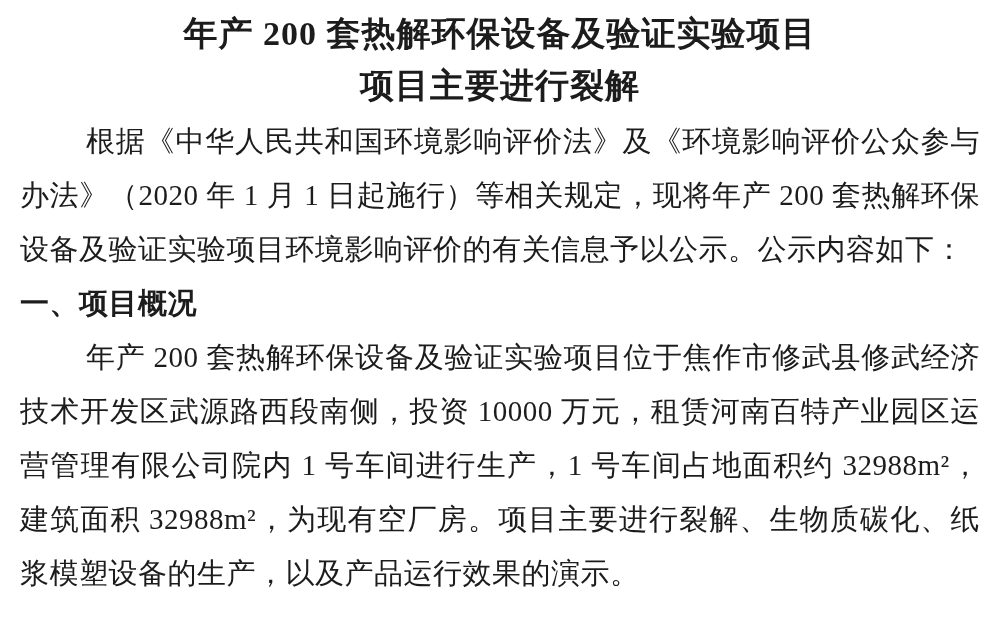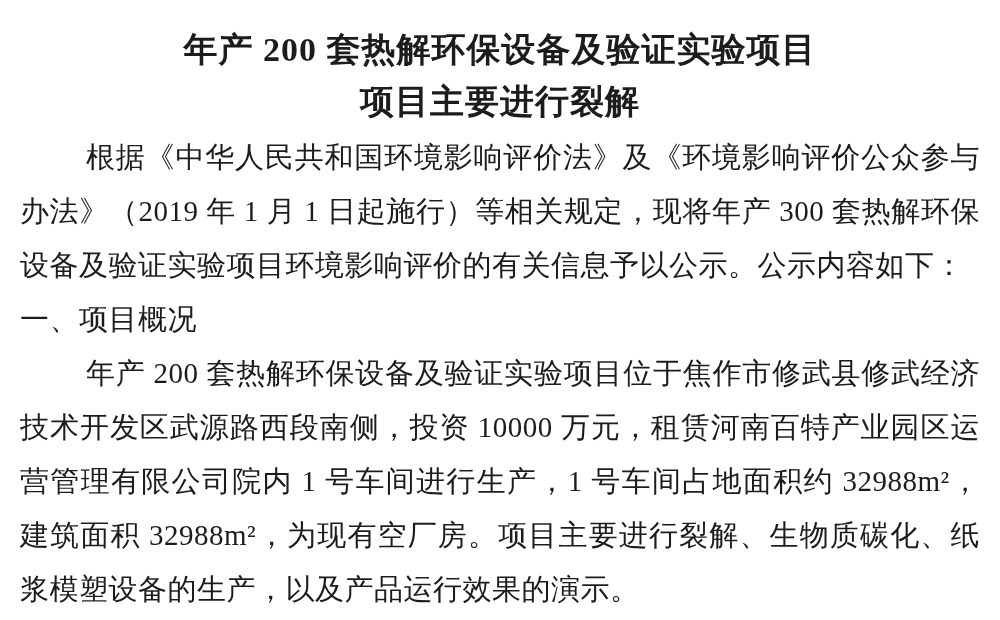--- a/index.html
+++ b/index.html
@@ -11,21 +11,21 @@
     width: 1000px;
     height: 620px;
     overflow: hidden;
     font-family: "Liberation Serif", "DejaVu Serif", serif;
     color: #1c1c1c;
   }
   .page {
     box-sizing: border-box;
     width: 1000px;
     height: 620px;
-    padding: 24px 20px 0 20px;
+    padding: 8px 20px 0 20px;
   }
   .doc-title {
     margin: 0 0 2px 0;
     text-align: center;
     font-size: 34px;
     font-weight: bold;
     line-height: 52px;
     letter-spacing: 1px;
   }
   .doc-title .title-line {
@@ -38,34 +38,34 @@
     text-align: justify;
     text-justify: inter-ideograph;
     letter-spacing: 0.5px;
   }
   .para.indent {
     text-indent: 66px;
   }
   .section-heading {
     margin: 0;
     font-size: 29px;
-    font-weight: normal;
+    font-weight: bold;
     line-height: 54px;
     letter-spacing: 0.5px;
   }
 </style>
 </head>
 <body>
 
 <div class="page">
 
   <h1 class="doc-title">
     <span class="title-line">年产 200 套热解环保设备及验证实验项目</span>
     <span class="title-line">项目主要进行裂解</span>
   </h1>
 
-  <p class="para indent">根据《中华人民共和国环境影响评价法》及《环境影响评价公众参与办法》（2019 年 1 月 1 日起施行）等相关规定，现将年产 300 套热解环保设备及验证实验项目环境影响评价的有关信息予以公示。公示内容如下：</p>
+  <p class="para indent">根据《中华人民共和国环境影响评价法》及《环境影响评价公众参与办法》（2020 年 1 月 1 日起施行）等相关规定，现将年产 200 套热解环保设备及验证实验项目环境影响评价的有关信息予以公示。公示内容如下：</p>
 
   <h2 class="section-heading">一、项目概况</h2>
 
   <p class="para indent">年产 200 套热解环保设备及验证实验项目位于焦作市修武县修武经济技术开发区武源路西段南侧，投资 10000 万元，租赁河南百特产业园区运营管理有限公司院内 1 号车间进行生产，1 号车间占地面积约 32988m²，建筑面积 32988m²，为现有空厂房。项目主要进行裂解、生物质碳化、纸浆模塑设备的生产，以及产品运行效果的演示。</p>
 
 </div>
 
 </body></html>

